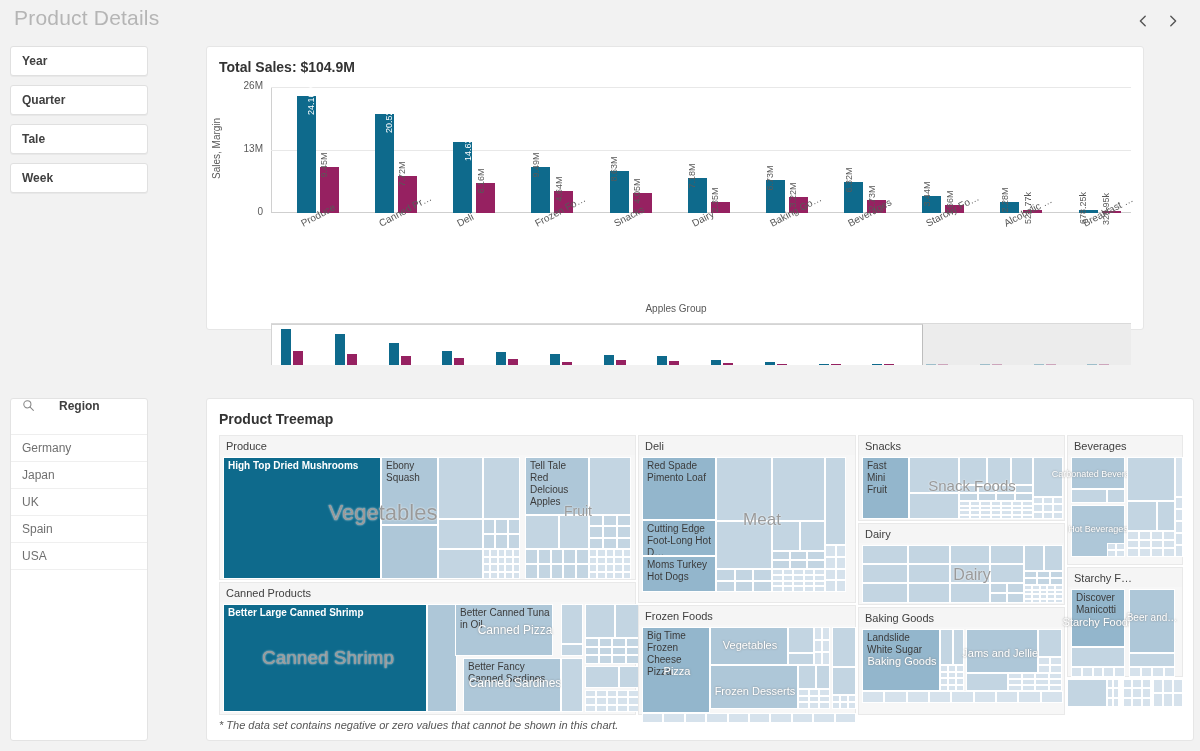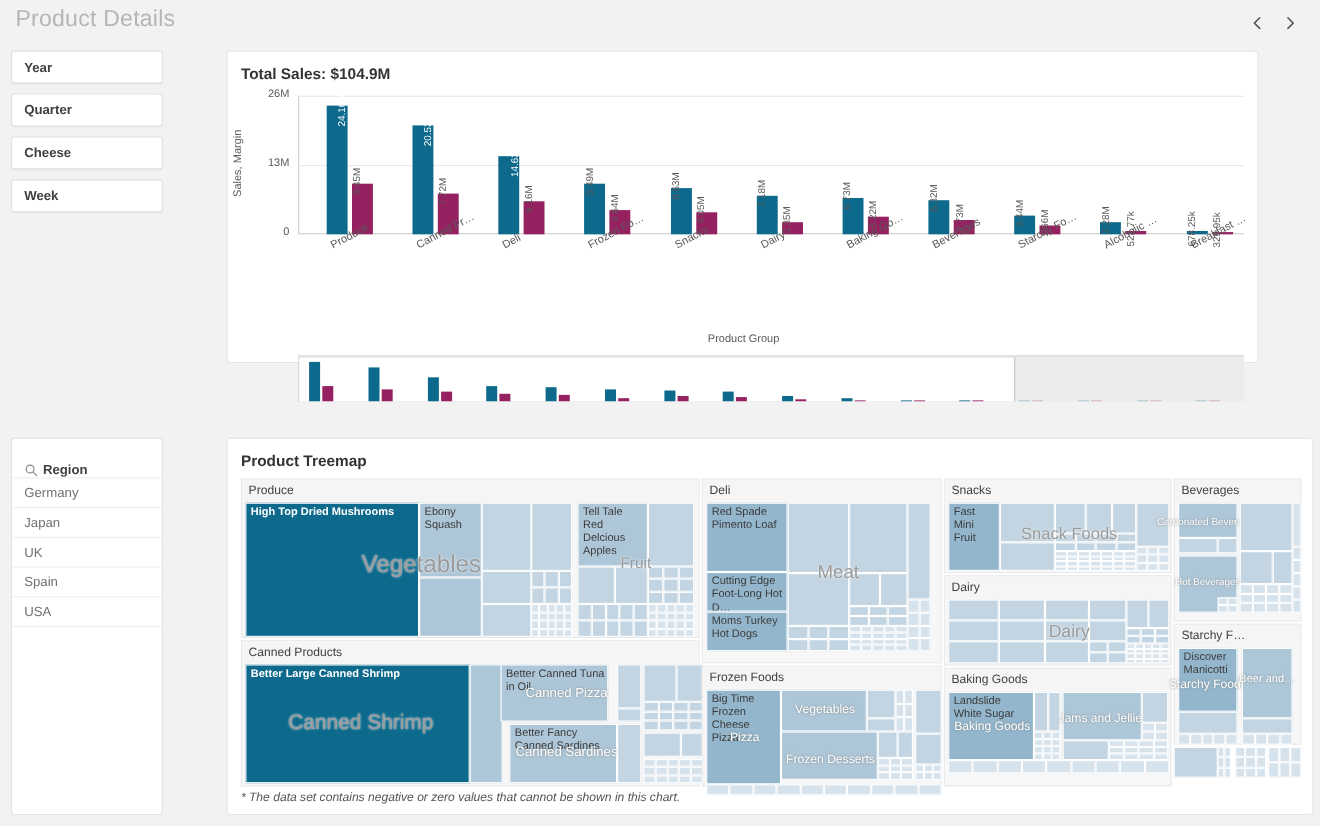--- a/index.html
+++ b/index.html
@@ -40,21 +40,21 @@
   #filter-month   { top:124px; }
   #filter-week    { top:163px; }
 
   
   #region-pane {
     position:absolute; left:10px; top:398px; width:138px; height:343px;
     background:#fff; border:1px solid #e3e3e3; border-radius:3px;
     overflow:hidden;
   }
   #region-head {
-    height:36px; display:flex; align-items:flex-end; gap:4px;
+    height:36px; display:flex; align-items:flex-start; gap:24px;
     padding:0 11px; border-bottom:1px solid #eee;
   }
   #region-head .lbl { font-size:12px; font-weight:700; color:#404040; }
   .search-icon { width:13px; height:13px; color:#888; display:block; }
   .region-item {
     height:27px; display:flex; align-items:center; padding:0 11px;
     font-size:12px; color:#707070; border-bottom:1px solid #efefef;
     cursor:pointer;
   }
 
@@ -188,21 +188,21 @@
   </div>
 </div>
 
 <div class="filter-btn" id="filter-year">
   <span>Year</span>
 </div>
 <div class="filter-btn" id="filter-quarter">
   <span>Quarter</span>
 </div>
 <div class="filter-btn" id="filter-month">
-  <span>Cheese</span>
+  <span>Tale</span>
 </div>
 <div class="filter-btn" id="filter-week">
   <span>Week</span>
 </div>
 
 <div id="region-pane">
   <div id="region-head">
     <svg class="search-icon" viewBox="0 0 16 16">
       <circle cx="6.6" cy="6.6" r="4.4" fill="none" stroke="#888" stroke-width="1.3"></circle>
       <path d="M10 10 L14 14" stroke="#888" stroke-width="1.3" stroke-linecap="round"></path>
@@ -317,21 +317,21 @@
         </div>
         <div class="bc-group" style="left: 781.818px; width: 78.1818px;">
           <div class="bc-bar" style="left: 25.8px; width: 19px; height: 3.2869px; background: rgb(14, 106, 140);">
             <span class="vlab">678.25k</span>
           </div>
           <div class="bc-bar" style="left: 48.8px; width: 19px; height: 1.59899px; background: rgb(150, 33, 97);">
             <span class="vlab">329.95k</span>
           </div>
         </div>
       </div>
-    <div id="bc-xtitle">Product Group</div>
+    <div id="bc-xtitle">Apples Group</div>
     <div id="bc-nav">
       <div id="bc-nav-window"></div>
     <div class="nav-bar" style="left: 10px; width: 10px; height: 36px; background: rgb(14, 106, 140);"></div>
         <div class="nav-bar" style="left: 22px; width: 10px; height: 14.0811px; background: rgb(150, 33, 97);"></div>
         <div class="nav-bar" style="left: 63.75px; width: 10px; height: 30.5762px; background: rgb(14, 106, 140);"></div>
         <div class="nav-bar" style="left: 75.75px; width: 10px; height: 11.5033px; background: rgb(150, 33, 97);"></div>
         <div class="nav-bar" style="left: 117.5px; width: 10px; height: 21.7997px; background: rgb(14, 106, 140);"></div>
         <div class="nav-bar" style="left: 129.5px; width: 10px; height: 9.17881px; background: rgb(150, 33, 97);"></div>
         <div class="nav-bar" style="left: 171.25px; width: 10px; height: 14.1407px; background: rgb(14, 106, 140);"></div>
         <div class="nav-bar" style="left: 183.25px; width: 10px; height: 6.91391px; background: rgb(150, 33, 97);"></div>

